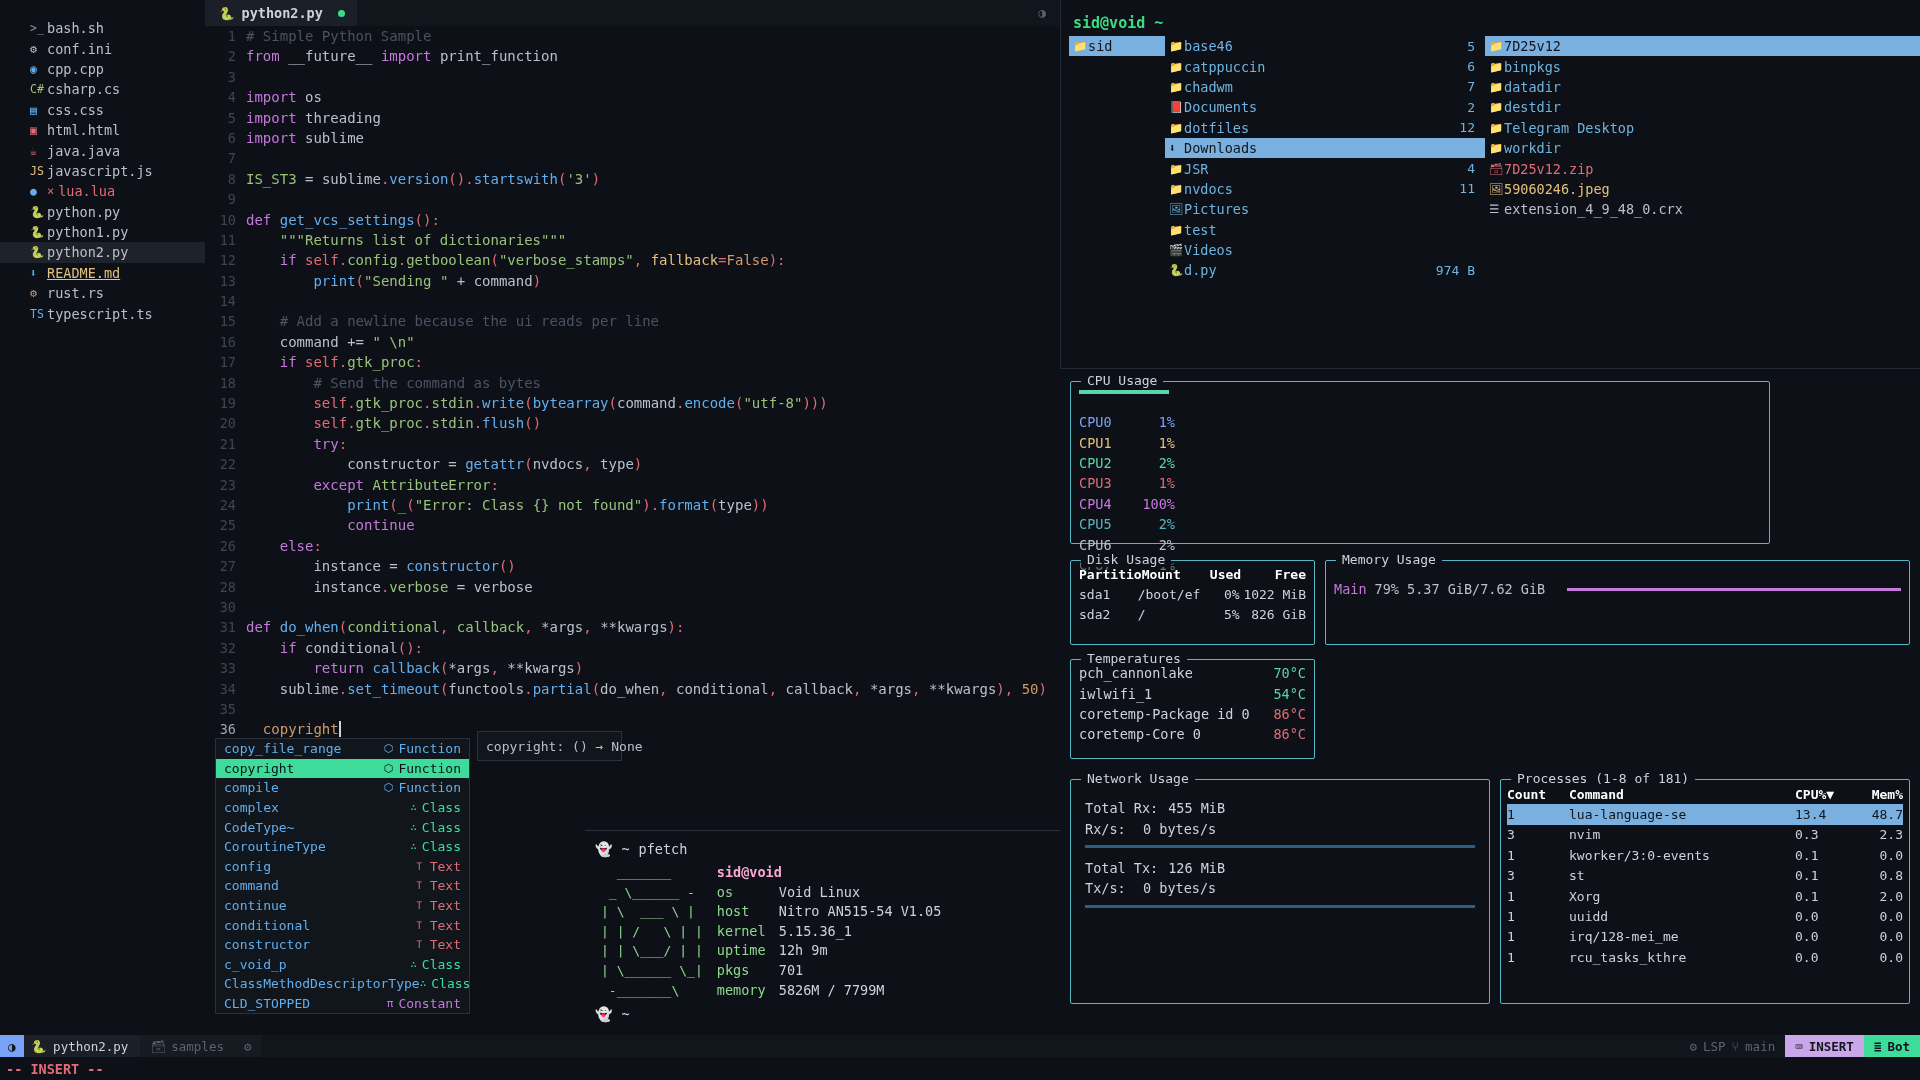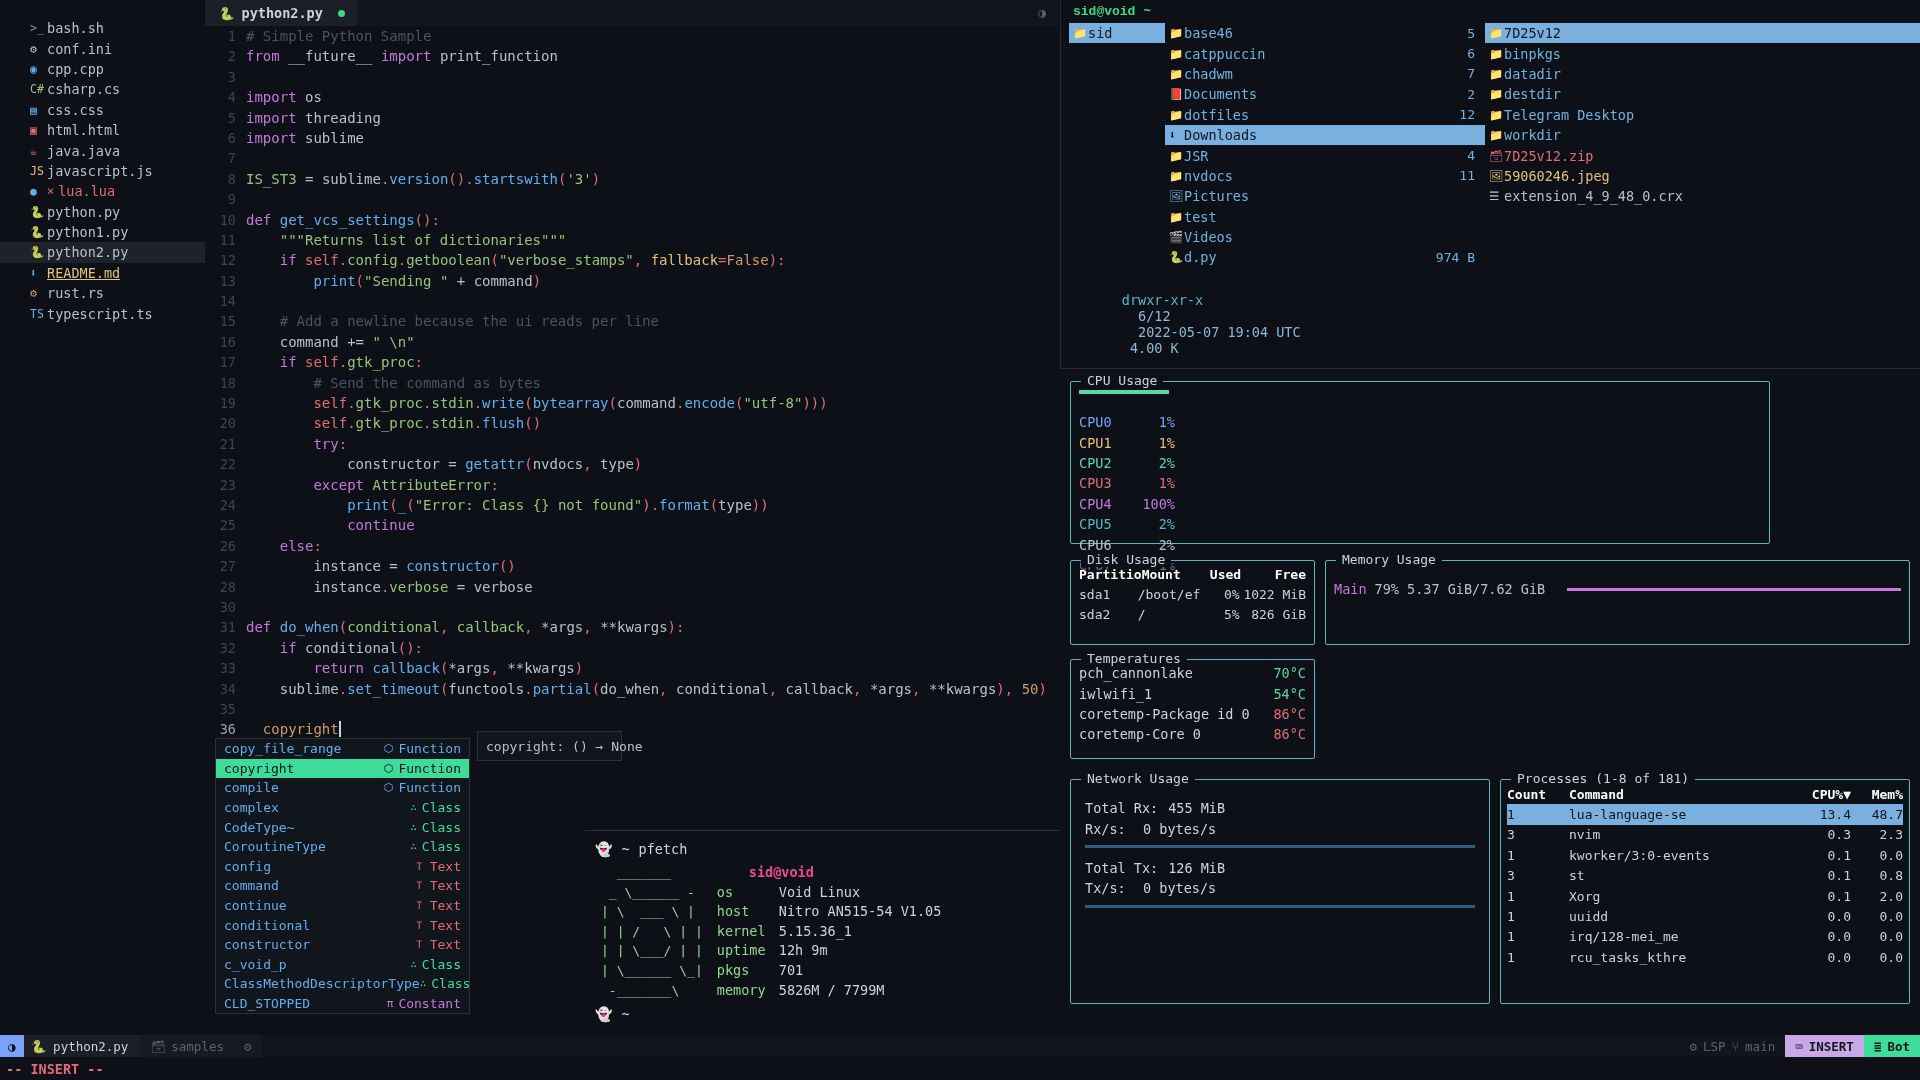--- a/index.html
+++ b/index.html
@@ -68,29 +68,29 @@
 
   
   .term { position: absolute; left: 585px; top: 830px; width: 475px; height: 213px; background: #0d1017;
           border-top: 1px solid #2b313b; padding: 10px 0 0 10px; }
   .tprompt { display: flex; align-items: center; gap: 9px; font-size: 13.5px; color: #cdd3de; margin-bottom: 6px; }
   .tprompt .ghost { color: #3ddc9b; font-size: 14px; }
   .tprompt .tilde { color: #cdd3de; }
   .pf { display: flex; gap: 0; }
   .pfart { color: #8fd98f; font-size: 13px; line-height: 19.6px; white-space: pre; padding-left: 6px; }
   .pfinfo { padding-left: 14px; font-size: 13.5px; line-height: 19.6px; }
-  .pfuser { color: #ec4899; font-weight: bold; margin-left: 32px; }
+  .pfuser { color: #f9a8d4; font-weight: bold; }
   .pfk { color: #8fd98f; display: inline-block; width: 62px; }
   .pfv { color: #cdd3de; }
   .tprompt2 { margin-top: 6px; }
 
   
   .ranger { position: absolute; left: 1060px; top: 0; width: 860px; height: 368px; background: #0d1017;
             border-left: 1px solid #242a33; }
-  .rtitle { font-size: 13px; color: #3ddc84; padding: 4px 0 4px 12px; font-weight: bold; font-family: Liberation Mono, monospace; }
+  .rtitle { font-size: 15px; color: #3ddc84; padding: 14px 0 4px 12px; font-weight: bold; }
   .rcols { display: flex; padding-left: 8px; }
   .rcol1 { width: 96px; }
   .rcol2 { width: 320px; }
   .rcol3 { flex: 1; }
   .rrow { display: flex; align-items: center; height: 20.4px; font-size: 13.5px; color: #6fb3e0; white-space: nowrap; padding-left: 4px; }
   .rrow.sel { background: #7ab0df; color: #11151c; }
   .rrow .ric { width: 15px; font-size: 11.5px; display: inline-block; }
   .rrow .rname { flex: 1; }
   .rrow .rcount { color: #6fb3e0; padding-right: 10px; font-size: 13px; }
   .rrow.sel .rcount { color: #11151c; }
@@ -120,21 +120,21 @@
   .trow { display: flex; justify-content: space-between; font-size: 13.5px; color: #cdd3de; height: 20.4px; align-items: center; }
   .tval.hot { color: #e06c75; }
   .tval.ok { color: #5bd6a8; }
 
   .nrow { font-size: 13.5px; color: #cdd3de; height: 20.4px; display: flex; align-items: center; gap: 10px; white-space: pre; }
   .nbar { height: 3px; background: #2b5e85; margin: 6px 0 10px 0; }
 
   .prow { display: flex; font-size: 13px; color: #cdd3de; height: 20.4px; align-items: center; white-space: nowrap; }
   .prow.head { color: #ffffff; font-weight: bold; }
   .prow.sel { background: #7ab0df; color: #11151c; }
-  .pc1 { width: 62px; } .pc2 { flex: 1; } .pc3 { width: 56px; text-align: right; } .pc4 { width: 52px; text-align: right; }
+  .pc1 { width: 62px; } .pc2 { flex: 1; } .pc3 { width: 56px; } .pc4 { width: 52px; text-align: right; }
 
   .memlbl { font-size: 13.5px; color: #c678dd; }
 
   
   .statusline { position: absolute; left: 0; bottom: 23px; width: 1920px; height: 22px;
                 background: #11151c; display: flex; align-items: center; font-size: 12.5px; }
   .sl-left { display: flex; align-items: center; height: 22px; }
   .sl-mode { background: #7aa2f7; color: #11151c; height: 22px; display: flex; align-items: center; padding: 0 8px; }
   .sl-file { background: #1b1f27; color: #cdd3de; height: 22px; display: flex; align-items: center; gap: 6px; padding: 0 12px 0 8px; }
   .sl-file .pyic { color: #4fa8d8; }
@@ -502,26 +502,20 @@
           <div class="rrow img">
             <span class="ric">🖼</span>
             <span class="rname">59060246.jpeg</span>
           </div>
           <div class="rrow misc">
             <span class="ric">☰</span>
             <span class="rname">extension_4_9_48_0.crx</span>
           </div>
         </div>
     </div>
-    <div class="rstatus">
-      <span class="perm">drwxr-xr-x</span>
-      <span>&nbsp;&nbsp;</span><span class="dt">6/12</span>
-      <span>&nbsp;&nbsp;</span><span class="dt">2022-05-07 19:04 UTC</span>
-      <span>&nbsp;</span><span class="dt">4.00 K</span>
-    </div>
   </div>
 
   <div class="btop">
 
     <div class="bx" style="left:10px; top:12px; width:700px; height:163px;">
       <span class="bxtitle">CPU Usage</span>
       <div class="bxbody" id="cpulist">
           <div style="height: 22px;">
             <div style="height:4px;background:#5bd6a8;width:90px;"></div>
           </div>

